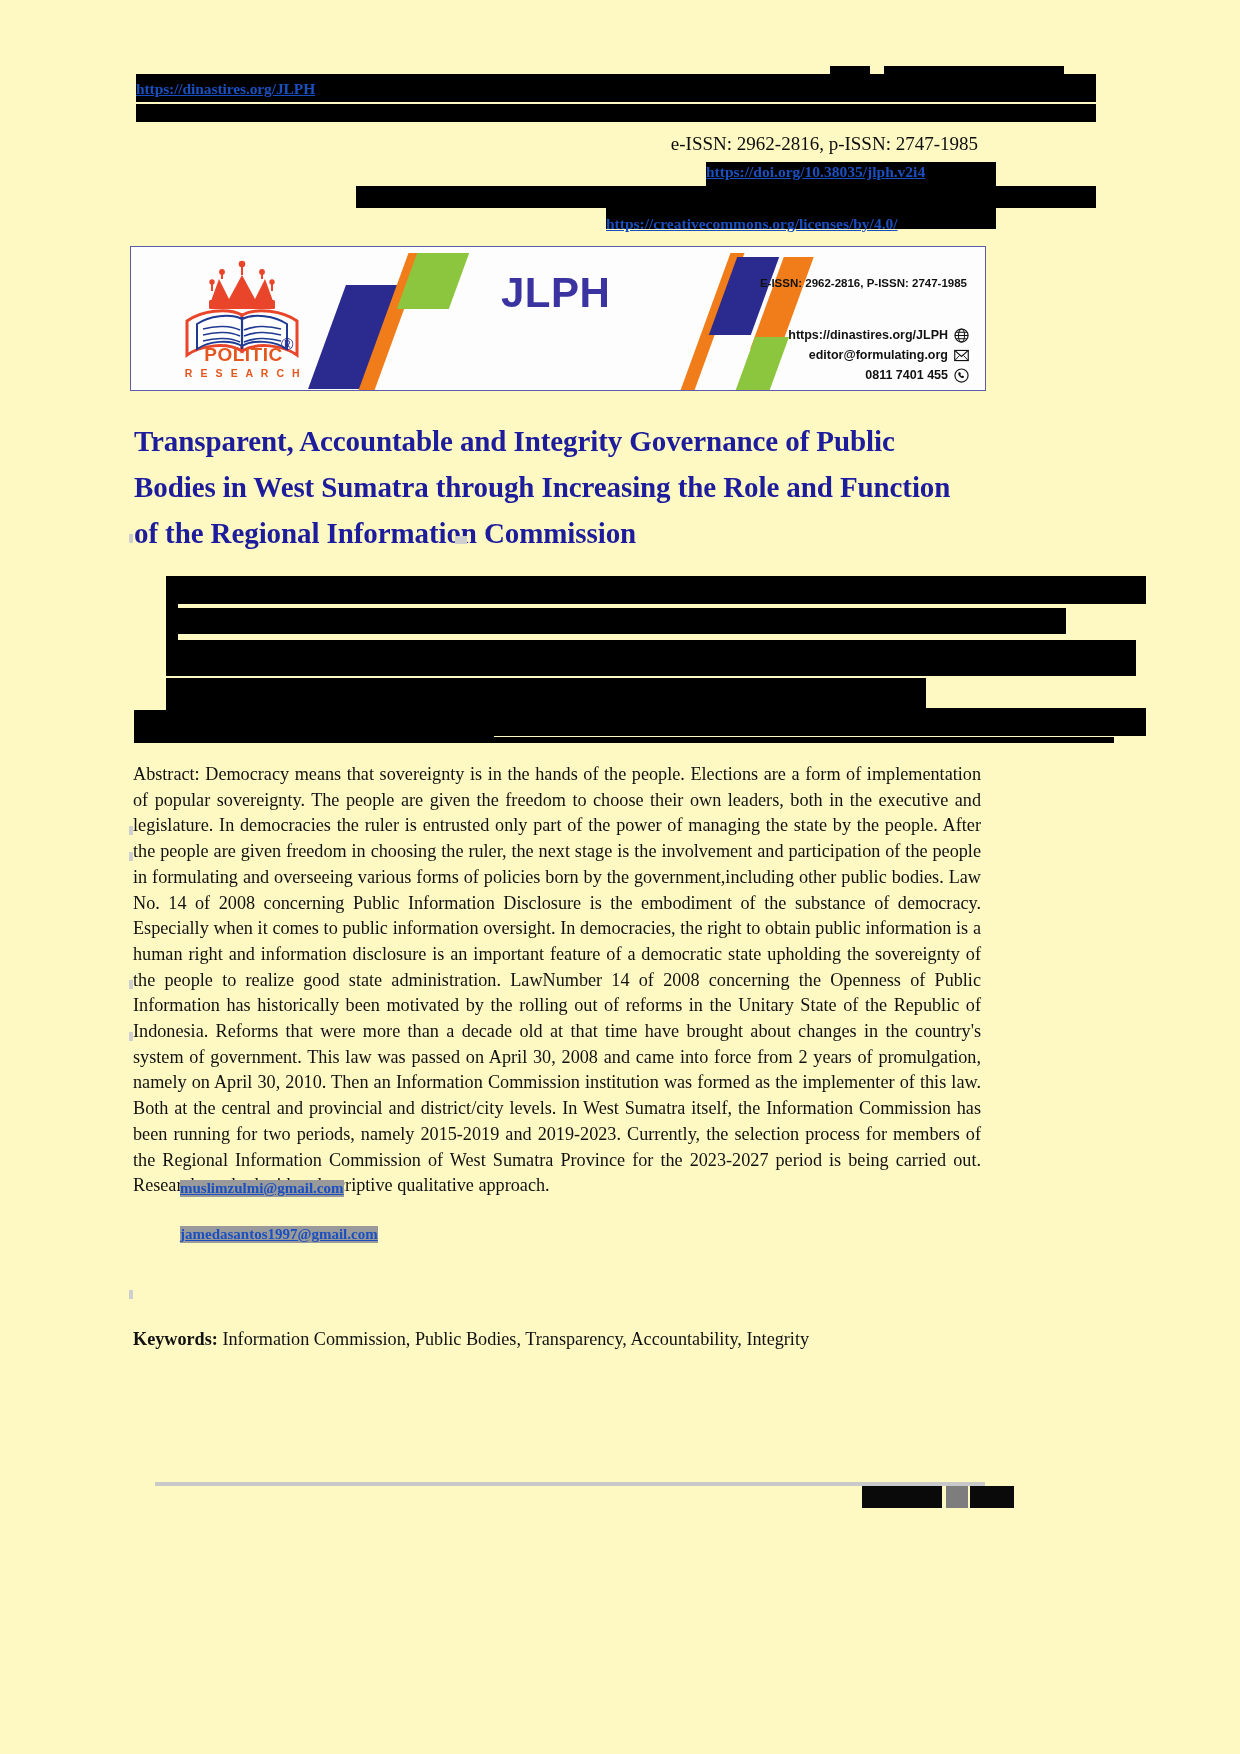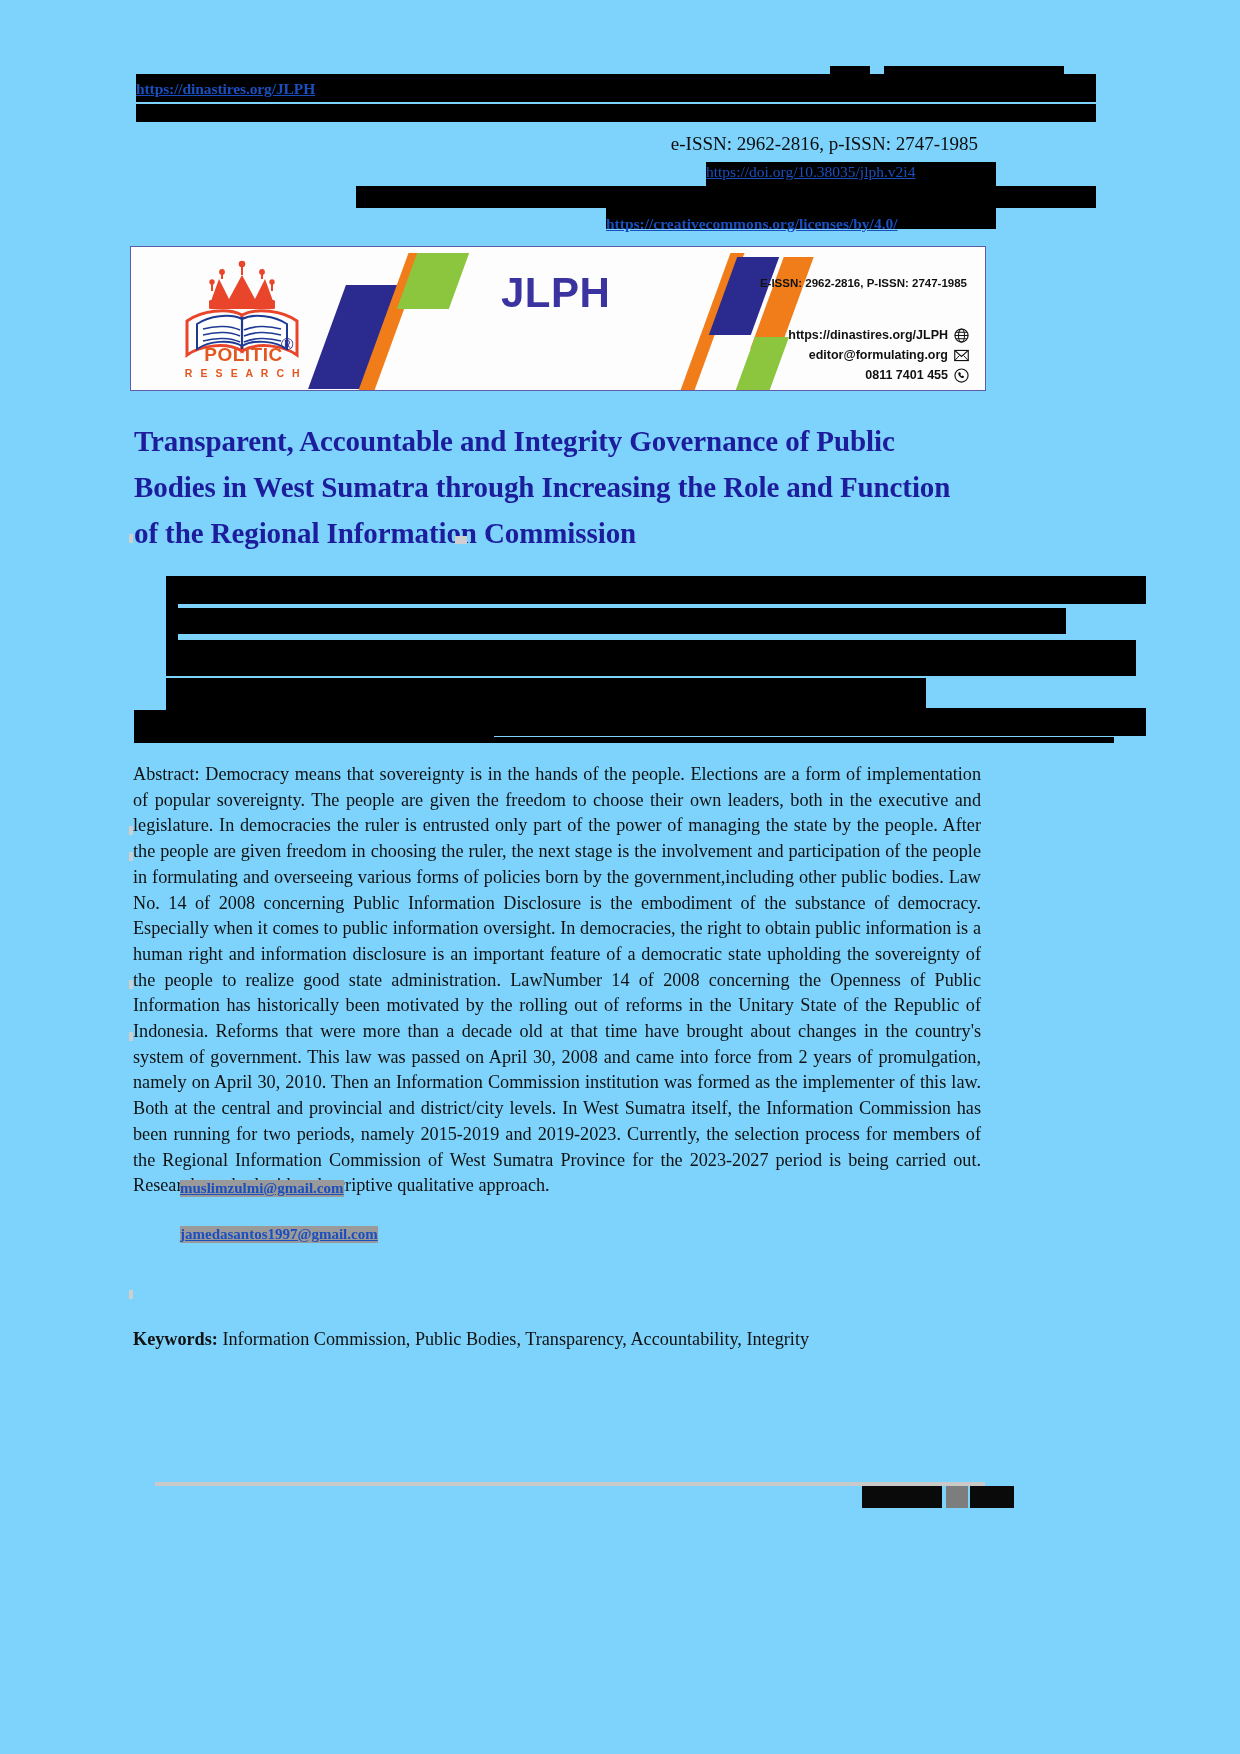--- a/index.html
+++ b/index.html
@@ -4,21 +4,21 @@
 <style>
   * { box-sizing: border-box; margin: 0; padding: 0; }
   html, body {
     width: 1240px; height: 1754px;
     background: #ffffff;
     font-family: "Liberation Serif", serif;
   }
   .page {
     position: relative;
     width: 1240px; height: 1754px;
-    background: #7dd3fc;
+    background: #fef9c3;
     overflow: hidden;
   }
 
   
   .hdr { position: absolute; left: 0; top: 0; width: 1240px; height: 240px; }
 
   .hdr-link-1 {
     position: absolute; left: 136px; top: 80px;
     font-family: "Liberation Serif", serif;
     font-size: 15.5px; font-weight: bold;
@@ -31,21 +31,21 @@
   .issn-line {
     position: absolute; right: 262px; top: 133px;
     font-family: "Liberation Serif", serif;
     font-size: 19px; color: #0d0d0d;
     white-space: nowrap;
     z-index: 4;
   }
   .doi-link {
     position: absolute; left: 706px; top: 163px;
     font-family: "Liberation Serif", serif;
-    font-size: 15.5px; font-weight: normal;
+    font-size: 15.5px; font-weight: bold;
     color: #1a4fbf; text-decoration: underline;
     white-space: nowrap;
     z-index: 4;
   }
   .hdr-link-3 {
     position: absolute; left: 606px; top: 215px;
     font-family: "Liberation Serif", serif;
     font-size: 15.5px; font-weight: bold;
     color: #1a4fbf; text-decoration: underline;
     white-space: nowrap;

